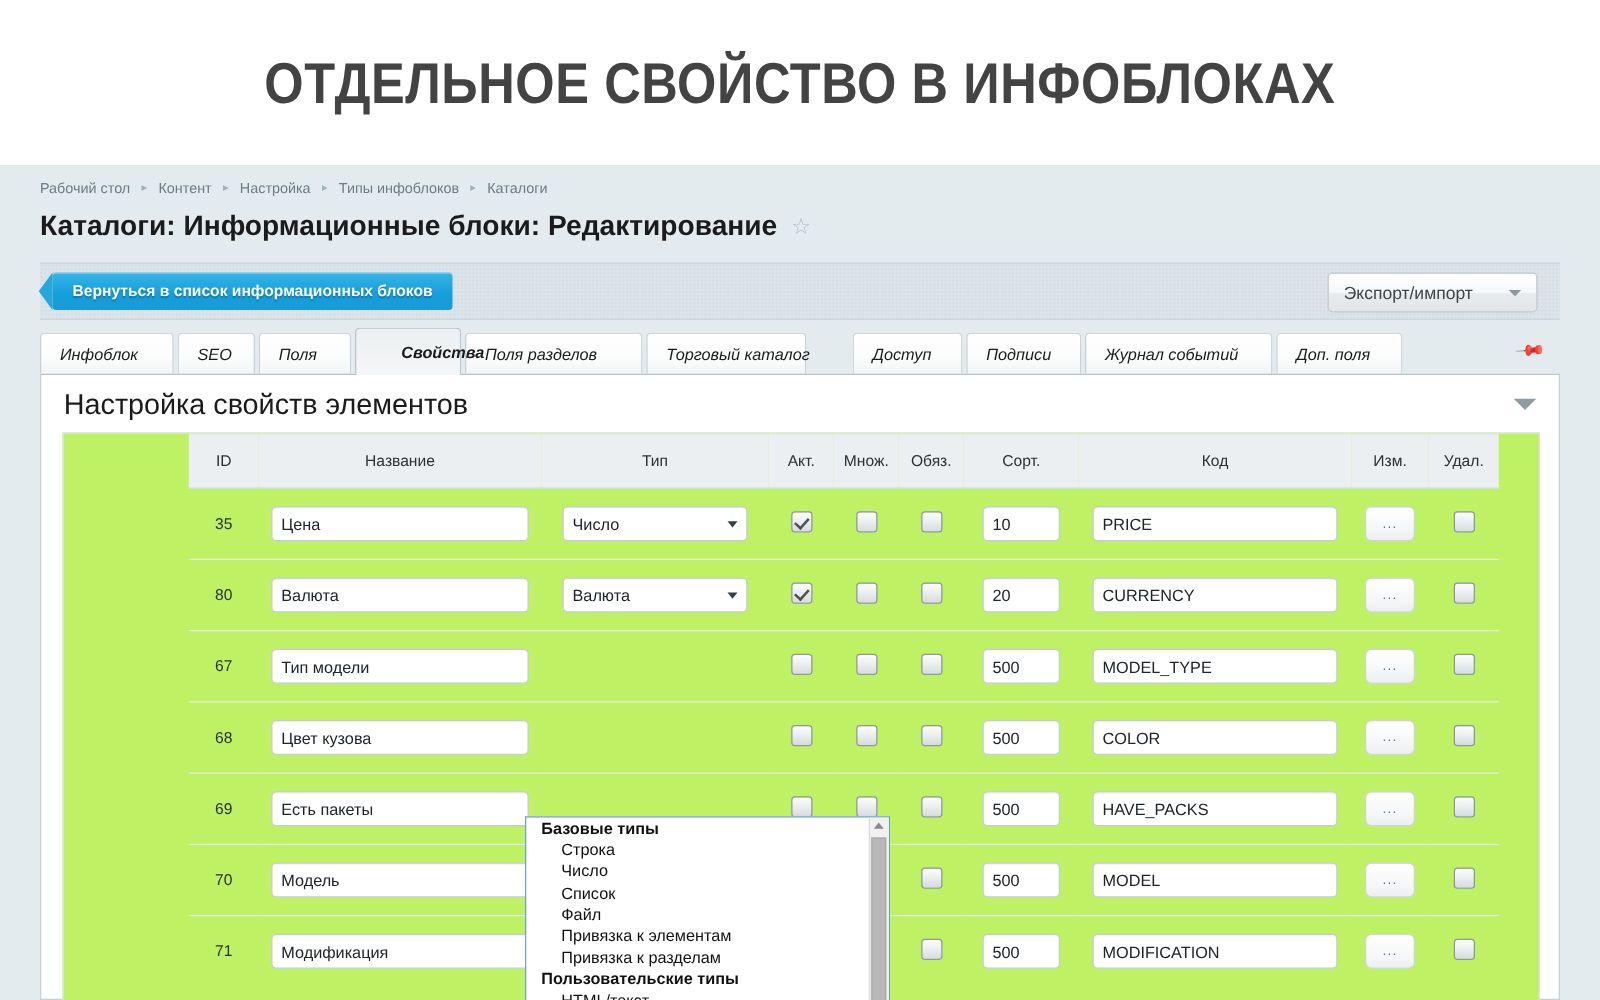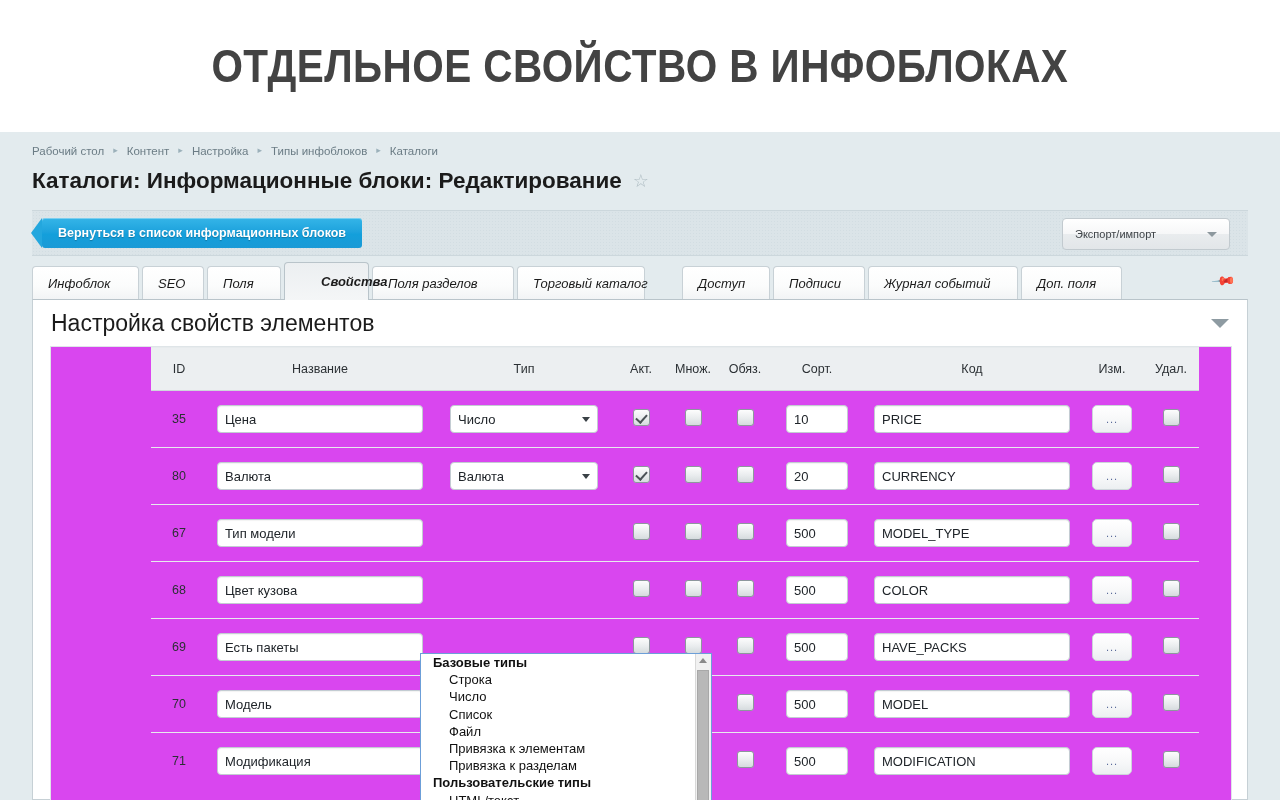--- a/index.html
+++ b/index.html
@@ -50,21 +50,21 @@
   }
   .backbtn:before{
     content:"";position:absolute;left:-11px;top:0;width:0;height:0;
     border-top:15px solid transparent;border-bottom:15px solid transparent;
     border-right:11px solid #23a7de;
   }
   .expbtn{
     position:absolute;right:18px;top:7px;height:30px;min-width:142px;padding:0 12px;
     display:flex;align-items:center;justify-content:space-between;
     background:linear-gradient(to bottom,#ffffff 0%,#f6f7f8 50%,#e9ecee 51%,#e2e6e9 100%);
-    border:1px solid #c2cacf;border-radius:4px;font-size:11px;color:#3f4448;
+    border:1px solid #c2cacf;border-radius:4px;font-size:14px;color:#3f4448;
     box-shadow:0 1px 0 rgba(255,255,255,.8) inset;
   }
   .expbtn .caret{width:0;height:0;border-left:5px solid transparent;border-right:5px solid transparent;border-top:5px solid #8d989e;}
 
   
   .tabsrow{position:absolute;left:32px;top:130px;width:1216px;height:38px;font-style:italic;}
   .tab{
     position:absolute;top:4px;height:33px;padding:0 15px;display:flex;align-items:center;
     font-size:13px;color:#1b1b1b;
     background:linear-gradient(to bottom,#ffffff 0%,#fbfcfc 60%,#f2f4f5 100%);
@@ -86,21 +86,21 @@
   .panel-head{
     position:absolute;left:0;top:0;width:100%;height:46px;display:flex;align-items:center;
     box-sizing:border-box;padding:0 18px;
   }
   .panel-head .h{font-size:23px;color:#1b1b1b;}
   .panel-head .collapse{
     margin-left:auto;width:0;height:0;border-left:9px solid transparent;border-right:9px solid transparent;border-top:9px solid #8e9ba2;
   }
 
   
-  .tblwrap{position:absolute;left:17px;top:46px;width:1182px;height:455px;background:#d946ef;border:1px solid #dfe5e8;box-sizing:border-box;}
+  .tblwrap{position:absolute;left:17px;top:46px;width:1182px;height:455px;background:#bef264;border:1px solid #dfe5e8;box-sizing:border-box;}
   table.props{border-collapse:collapse;width:1010px;margin-left:100px;table-layout:fixed;font-size:12.5px;}
   table.props th{
     background:#eceff1;color:#2b3034;font-weight:normal;font-size:12.5px;
     height:40px;border-bottom:1px solid #cfd7db;border-top:1px solid #e7ebed;
     text-align:center;
   }
   table.props td{height:54px;border-bottom:1px solid #e7ebed;text-align:center;vertical-align:middle;color:#2b3034;}
   table.props tr:last-child td{border-bottom:none;}
   .c-id{width:56px;}
   .c-name{width:226px;}

